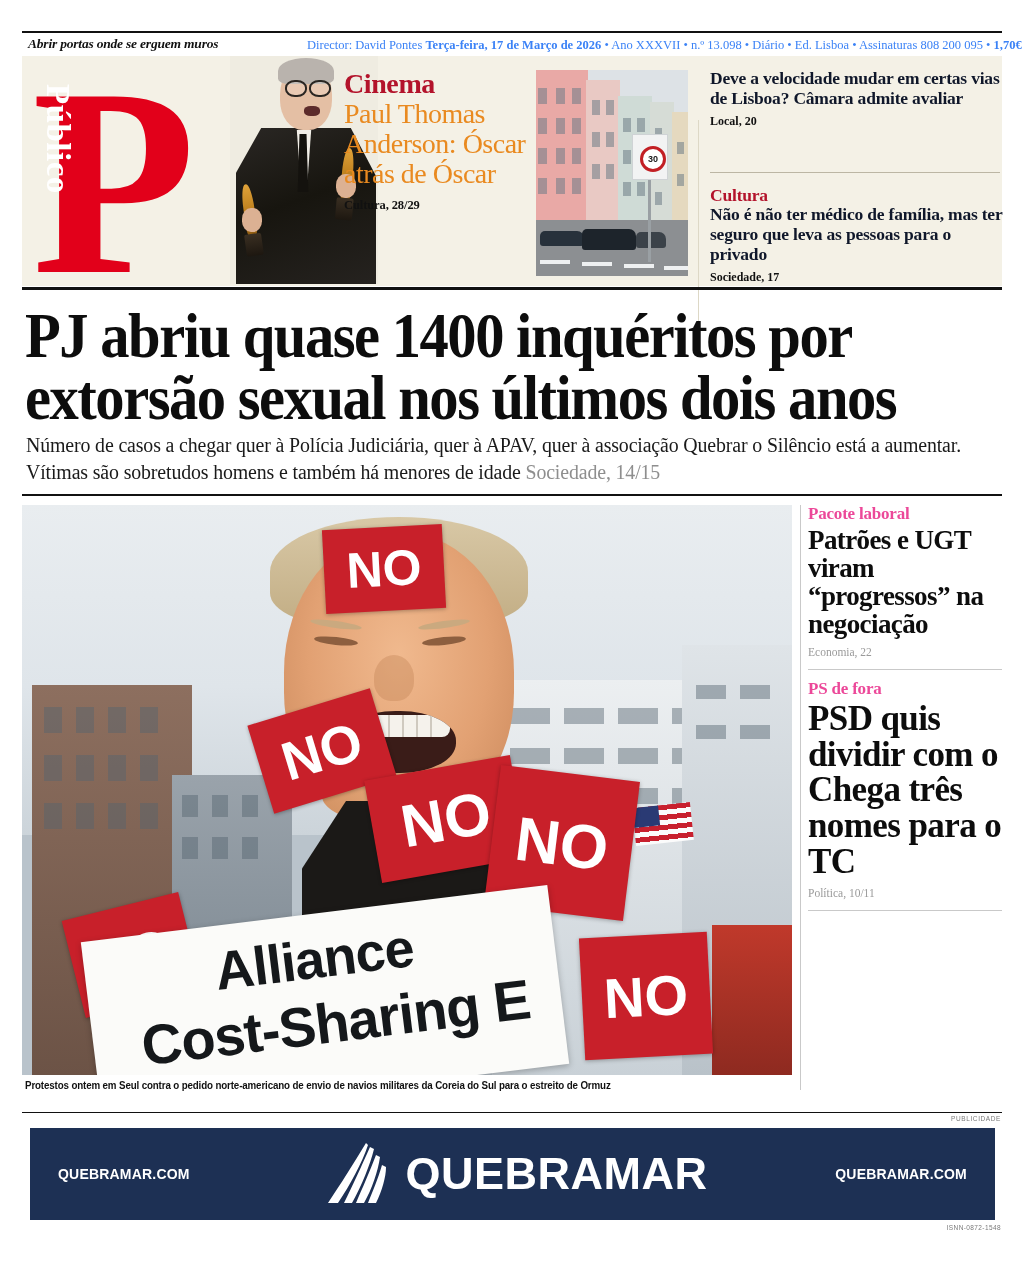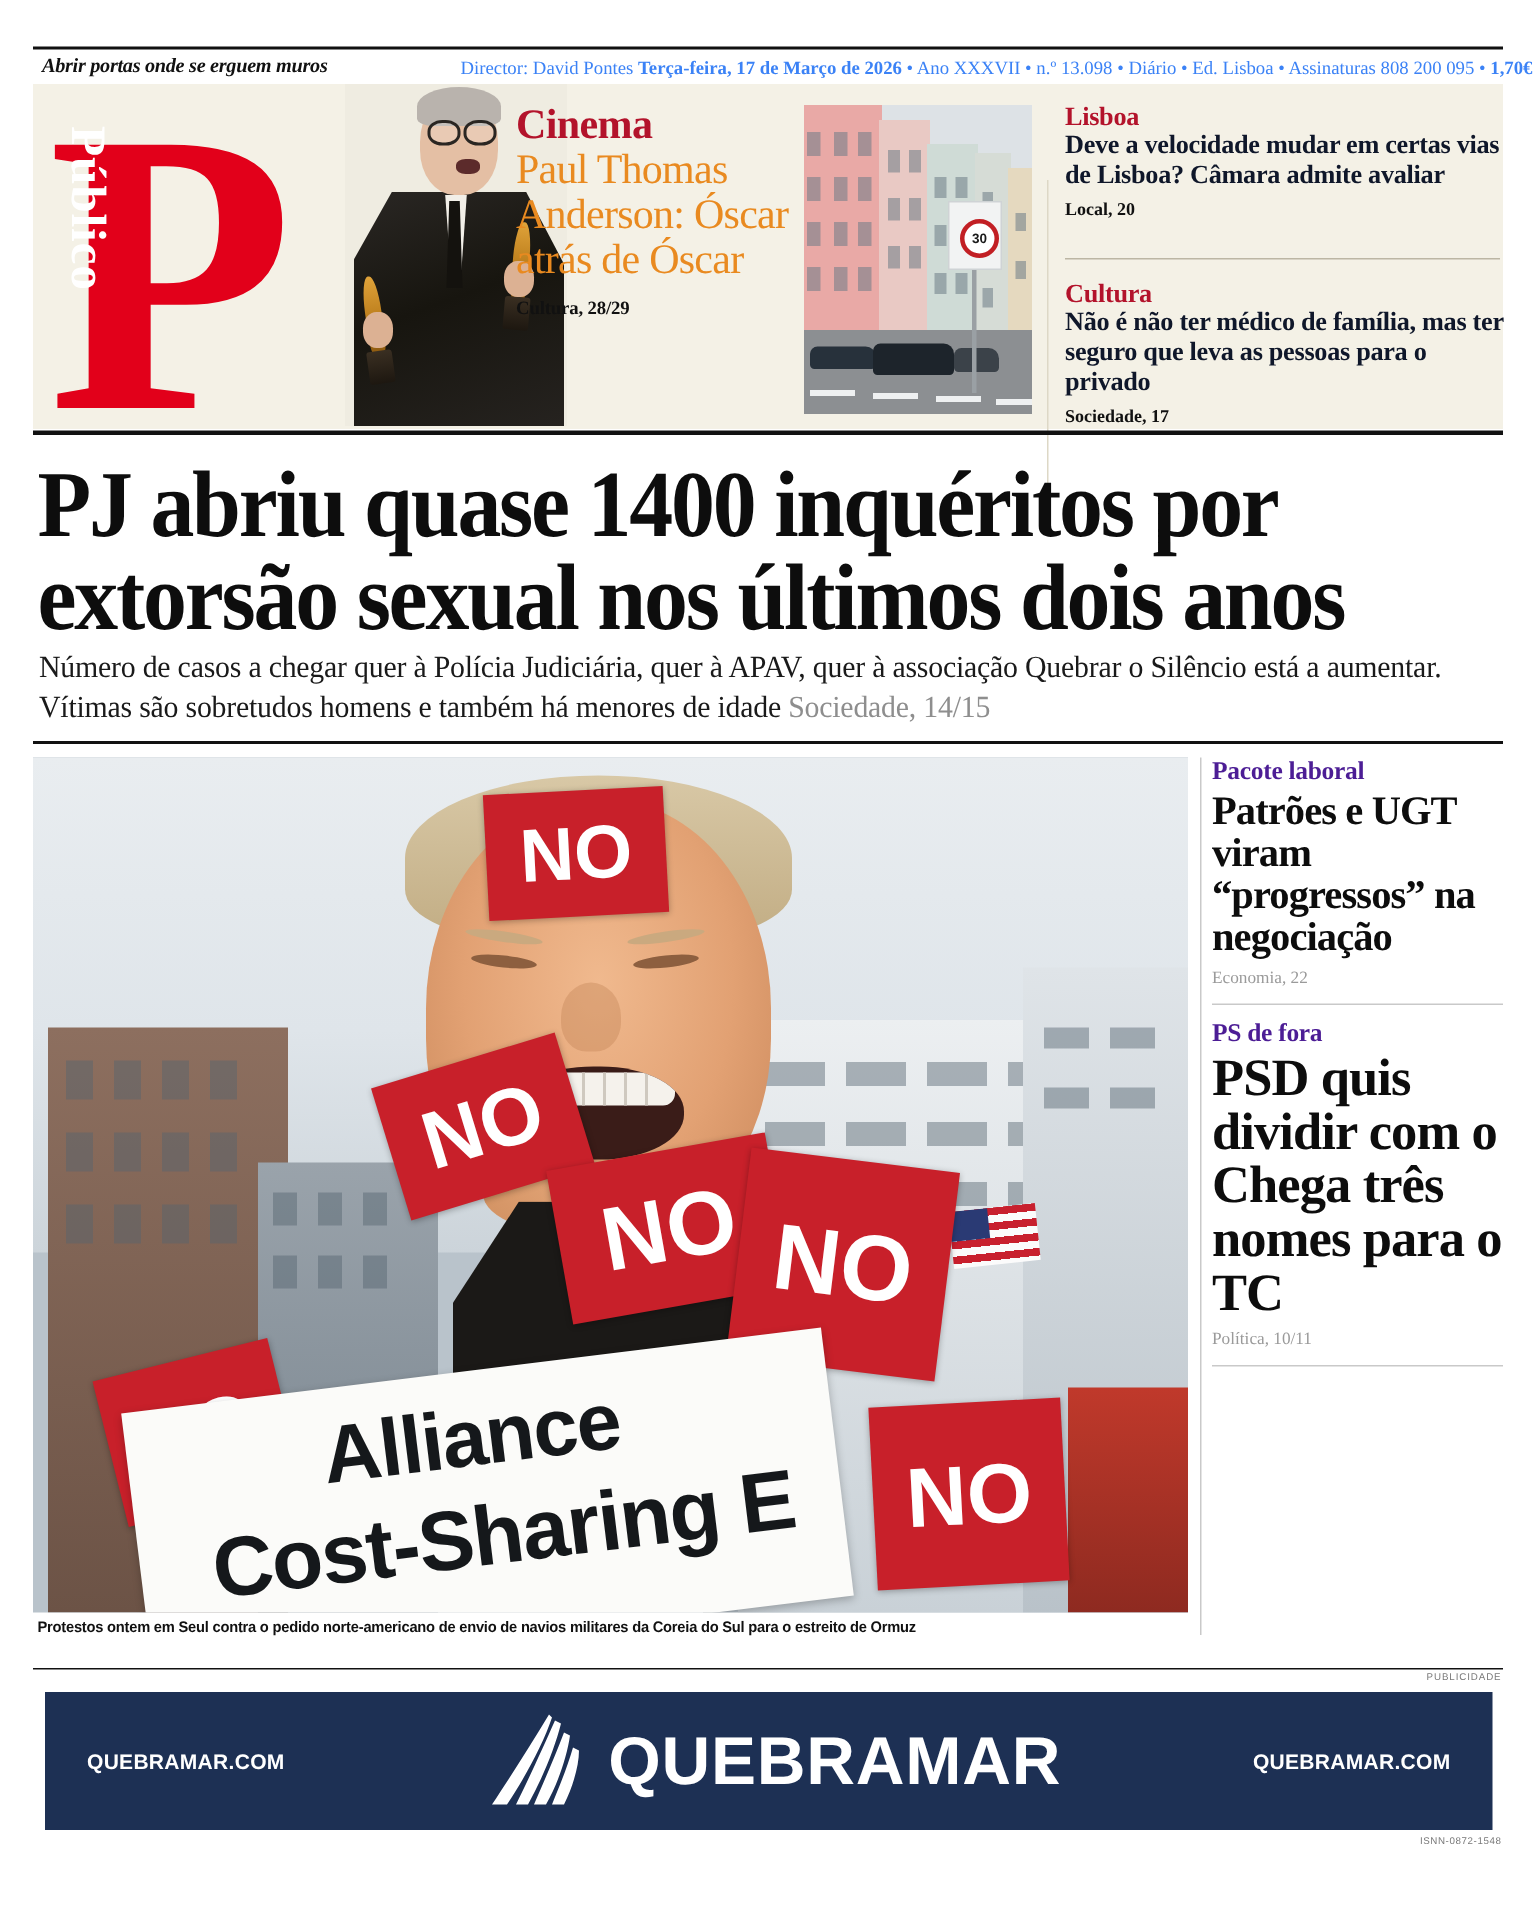--- a/index.html
+++ b/index.html
@@ -310,21 +310,21 @@
     color:#111;letter-spacing:-0.15px;white-space:nowrap;
     transform:scaleX(0.96);transform-origin:left top;
   }
 
   
   .rcol{position:absolute;left:808px;top:505px;width:194px;}
   .rcol-div{position:absolute;left:800px;top:505px;width:1px;height:585px;background:#c9c9c9;}
   .ritem{position:relative;}
   .ritem .kick{
     font-family:"Liberation Serif",serif;font-weight:bold;font-size:17px;
-    color:#4c1d95;line-height:1.05;letter-spacing:-0.2px;
+    color:#ec4899;line-height:1.05;letter-spacing:-0.2px;
   }
   .ritem .hl{
     font-family:"Liberation Serif",serif;font-weight:bold;color:#0d0d0d;
     line-height:1.04;letter-spacing:-0.6px;margin-top:3px;
   }
   .r1 .hl{font-size:27px;}
   .r2 .hl{font-size:35px;line-height:1.02;}
   .r3 .hl{font-size:25px;}
   .ritem .ref{
     font-family:"Liberation Serif",serif;font-size:11.5px;color:#9a9a9a;margin-top:8px;
@@ -460,21 +460,20 @@
       <div class="car c2"></div>
       <div class="car c3"></div>
       <div class="signpost"></div>
       <div class="signplate"></div>
       <div class="signcircle">30</div>
     </div>
 
     <div class="band-vsep"></div>
 
     <div class="rt rt1">
-      <div class="kicker">Lisboa</div>
       <div class="body">Deve a velocidade mudar em certas vias de Lisboa? Câmara admite avaliar</div>
       <div class="ref">Local, 20</div>
     </div>
     <div class="rt-sep"></div>
     <div class="rt rt2">
       <div class="kicker">Cultura</div>
       <div class="body">Não é não ter médico de família, mas ter seguro que leva as pessoas para o privado</div>
       <div class="ref">Sociedade, 17</div>
     </div>
   </div>

